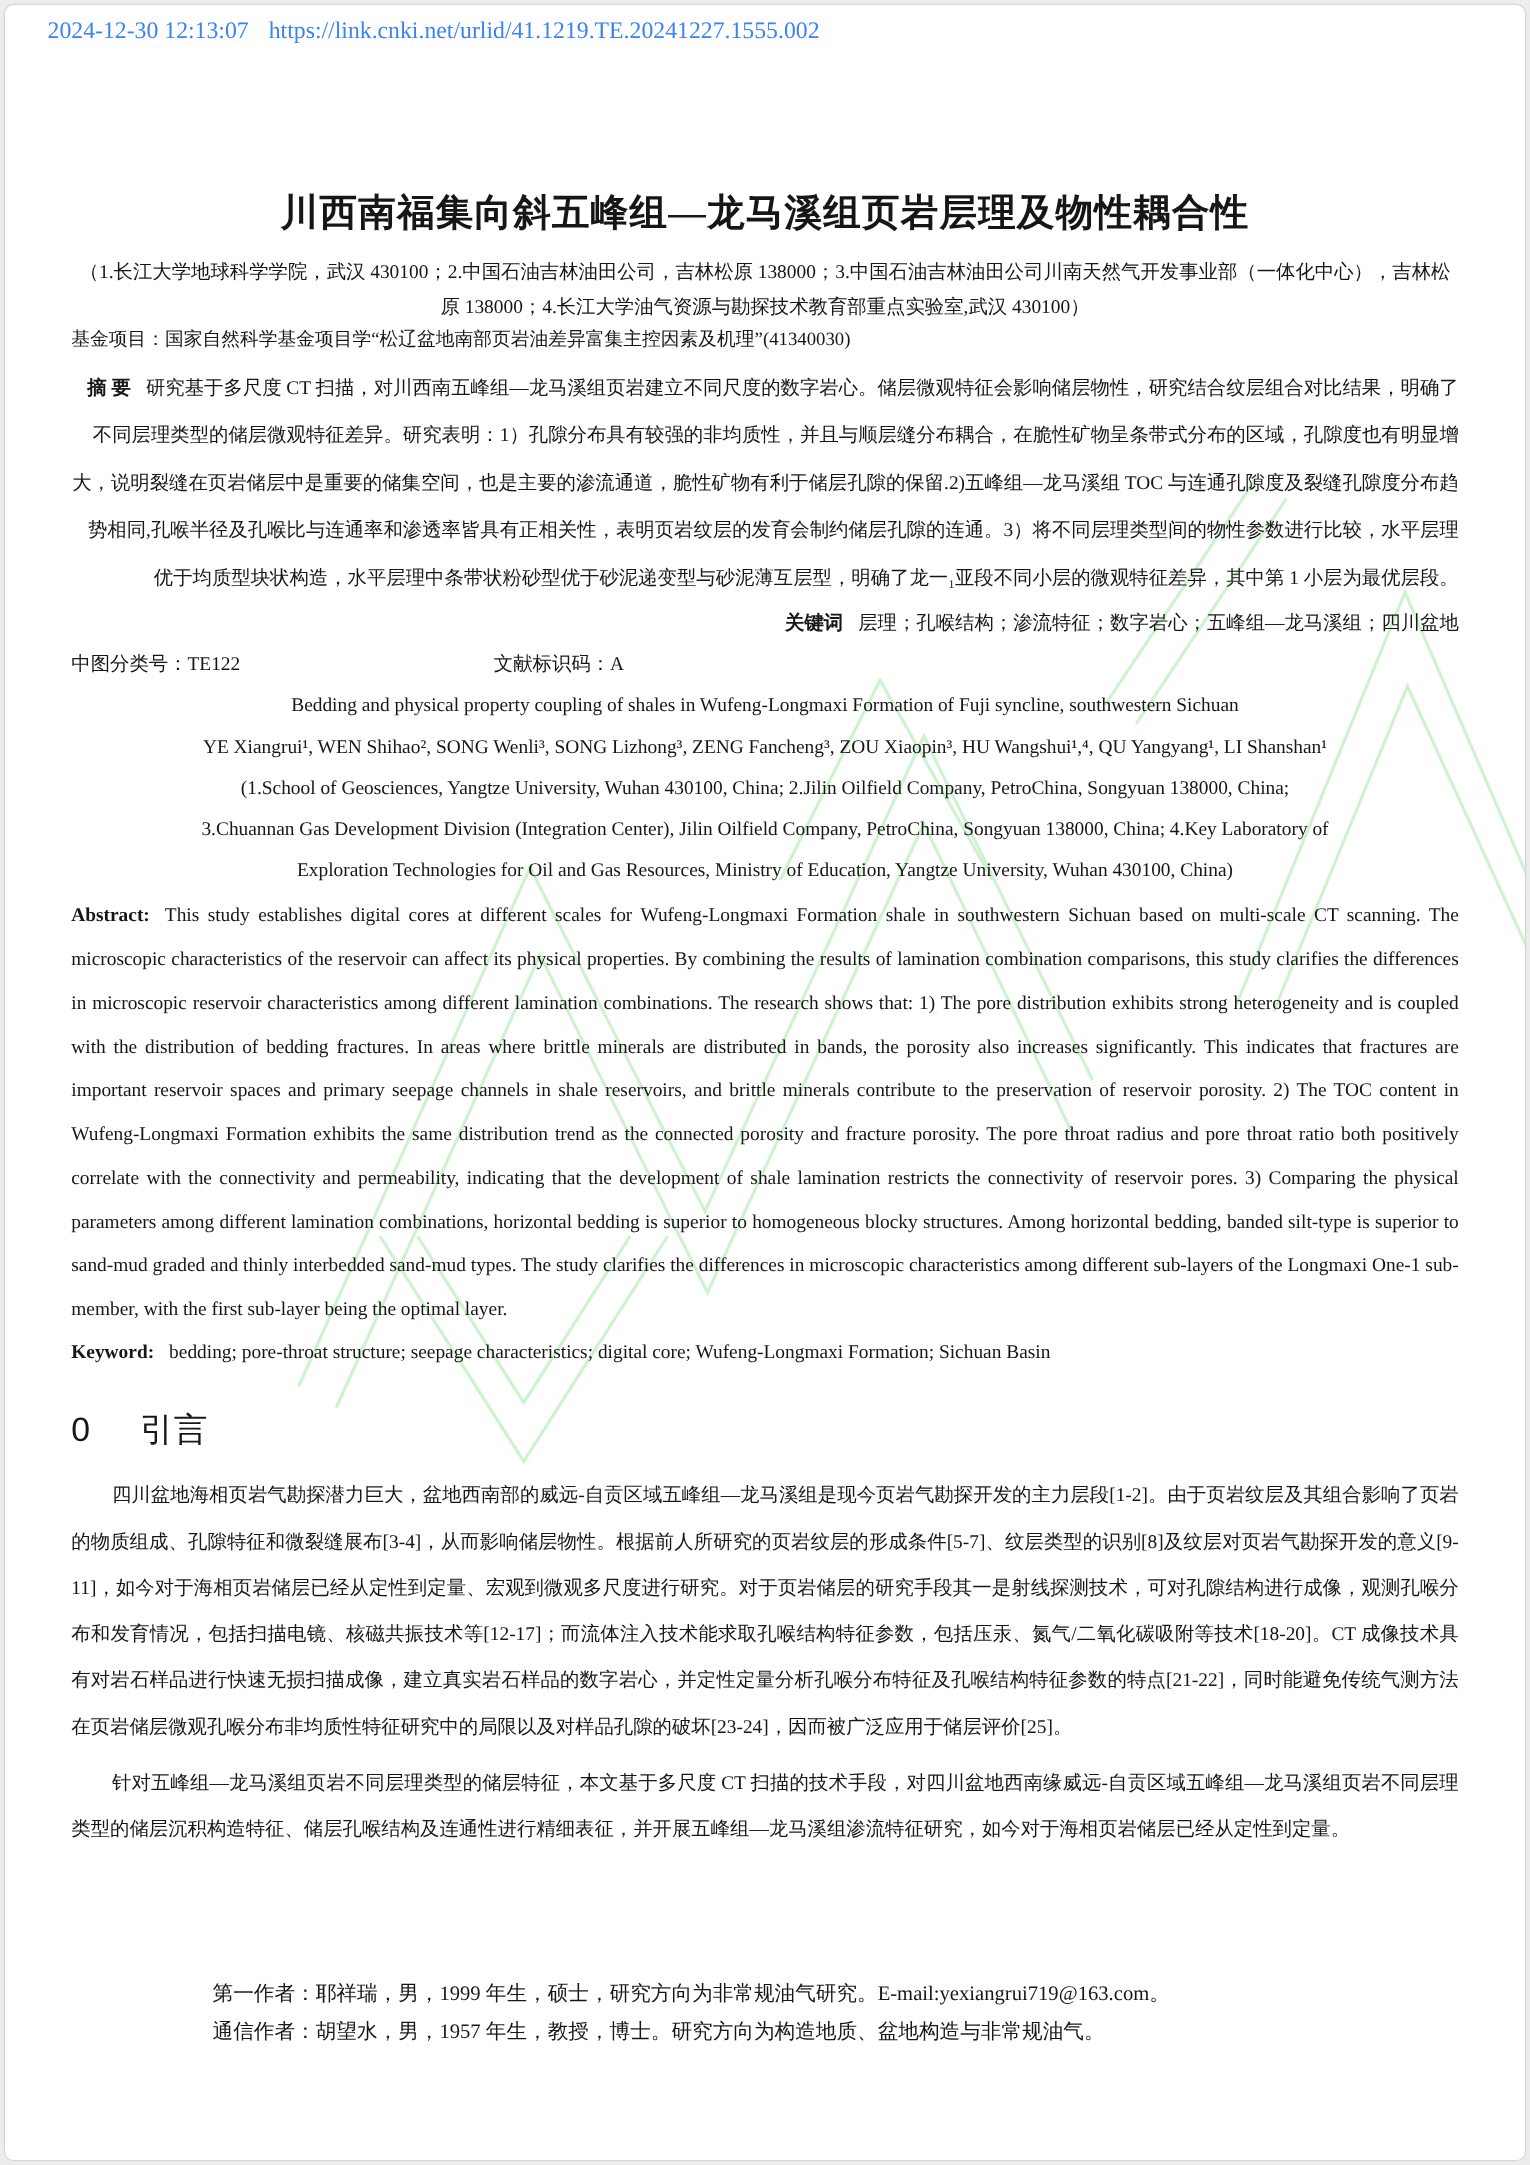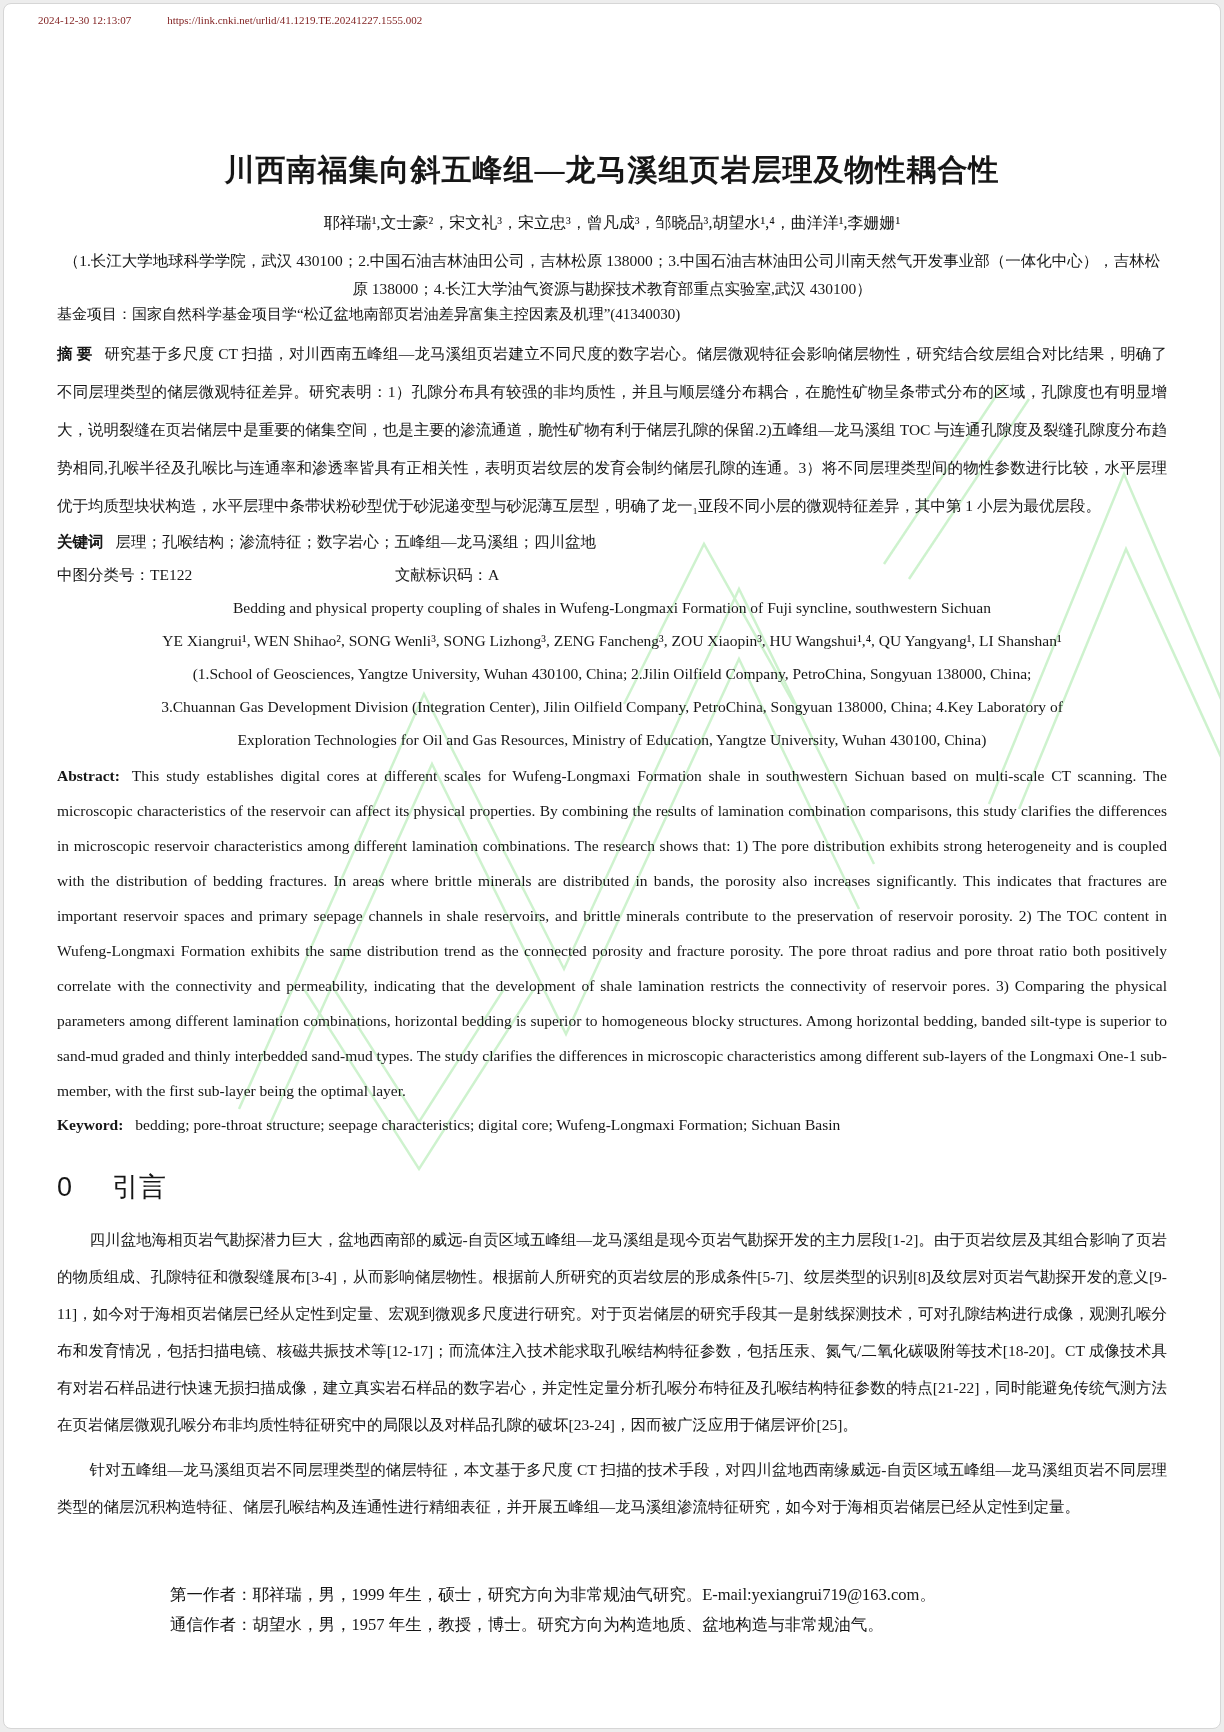--- a/index.html
+++ b/index.html
@@ -13,37 +13,37 @@
   .page {
     position:absolute; left:3px; top:3px; right:3px; bottom:3px;
     background:#ffffff;
     border:1px solid #d6d6d6;
     border-radius:8px;
     overflow:hidden;
   }
   .watermark { position:absolute; left:0; top:0; z-index:0; pointer-events:none; }
   .hdr {
     position:absolute; top:10px; left:34px; z-index:2;
-    font-size:11px; display:flex; gap:36px; color:#7f1d1d;
+    font-size:19px; display:flex; gap:16px; color:#3b82f6;
   }
   .content {
     position:relative; z-index:1;
     margin:0 53px;
   }
   .content p { margin:0; }
   h1.title {
     margin:146px 0 0 0;
     text-align:center;
     font-size:30px; font-weight:bold; letter-spacing:1px;
   }
   .authors { margin-top:22px !important; text-align:center; font-size:16px; }
   .affil   { margin-top:13px !important; text-align:center; font-size:15.5px; line-height:27.5px; }
   .fund    { margin-top:3px  !important; text-align:left; font-size:15px; }
   .abs  { text-align:justify; }
-  .cjk  { font-size:15.5px; line-height:38px; }
+  .cjk  { font-size:15.5px; line-height:38px;text-align:right; }
   .abs.cjk { margin-top:11px !important; }
   .abs b, .kw b { margin-right:12px; }
   .kw.cjk { line-height:34px; }
   .clc { font-size:15.5px; line-height:32px; }
   .clc .clc1 { display:inline-block; width:338px; }
   .en-c { text-align:center; font-size:15.5px; line-height:33px; }
   .abs.en { font-size:15.5px; line-height:35px; margin-top:2px !important; }
   .kw.en  { font-size:15.5px; line-height:33px; }
   h2.sec {
     margin:28px 0 16px 0;
@@ -80,21 +80,20 @@
 
   <div class="hdr">
     <span>2024-12-30 12:13:07</span>
     <span>https://link.cnki.net/urlid/41.1219.TE.20241227.1555.002</span>
   </div>
 
   <div class="content">
 
     <h1 class="title">川西南福集向斜五峰组—龙马溪组页岩层理及物性耦合性</h1>
 
-    <p class="authors">耶祥瑞¹,文士豪²，宋文礼³，宋立忠³，曾凡成³，邹晓品³,胡望水¹,⁴，曲洋洋¹,李姗姗¹</p>
 
     <p class="affil">（1.长江大学地球科学学院，武汉 430100；2.中国石油吉林油田公司，吉林松原 138000；3.中国石油吉林油田公司川南天然气开发事业部（一体化中心），吉林松原 138000；4.长江大学油气资源与勘探技术教育部重点实验室,武汉 430100）</p>
 
     <p class="fund">基金项目：国家自然科学基金项目学“松辽盆地南部页岩油差异富集主控因素及机理”(41340030)</p>
 
     <p class="abs cjk"><b>摘 要</b><span>研究基于多尺度 CT 扫描，对川西南五峰组—龙马溪组页岩建立不同尺度的数字岩心。储层微观特征会影响储层物性，研究结合纹层组合对比结果，明确了不同层理类型的储层微观特征差异。研究表明：1）孔隙分布具有较强的非均质性，并且与顺层缝分布耦合，在脆性矿物呈条带式分布的区域，孔隙度也有明显增大，说明裂缝在页岩储层中是重要的储集空间，也是主要的渗流通道，脆性矿物有利于储层孔隙的保留.2)五峰组—龙马溪组 TOC 与连通孔隙度及裂缝孔隙度分布趋势相同,孔喉半径及孔喉比与连通率和渗透率皆具有正相关性，表明页岩纹层的发育会制约储层孔隙的连通。3）将不同层理类型间的物性参数进行比较，水平层理优于均质型块状构造，水平层理中条带状粉砂型优于砂泥递变型与砂泥薄互层型，明确了龙一₁亚段不同小层的微观特征差异，其中第 1 小层为最优层段。</span></p>
 
     <p class="kw cjk"><b>关键词</b><span>层理；孔喉结构；渗流特征；数字岩心；五峰组—龙马溪组；四川盆地</span></p>
 
     <p class="clc"><span class="clc1"><span>中图分类号：</span><span>TE122</span></span><span class="clc2"><span>文献标识码：</span><span>A</span></span></p>

